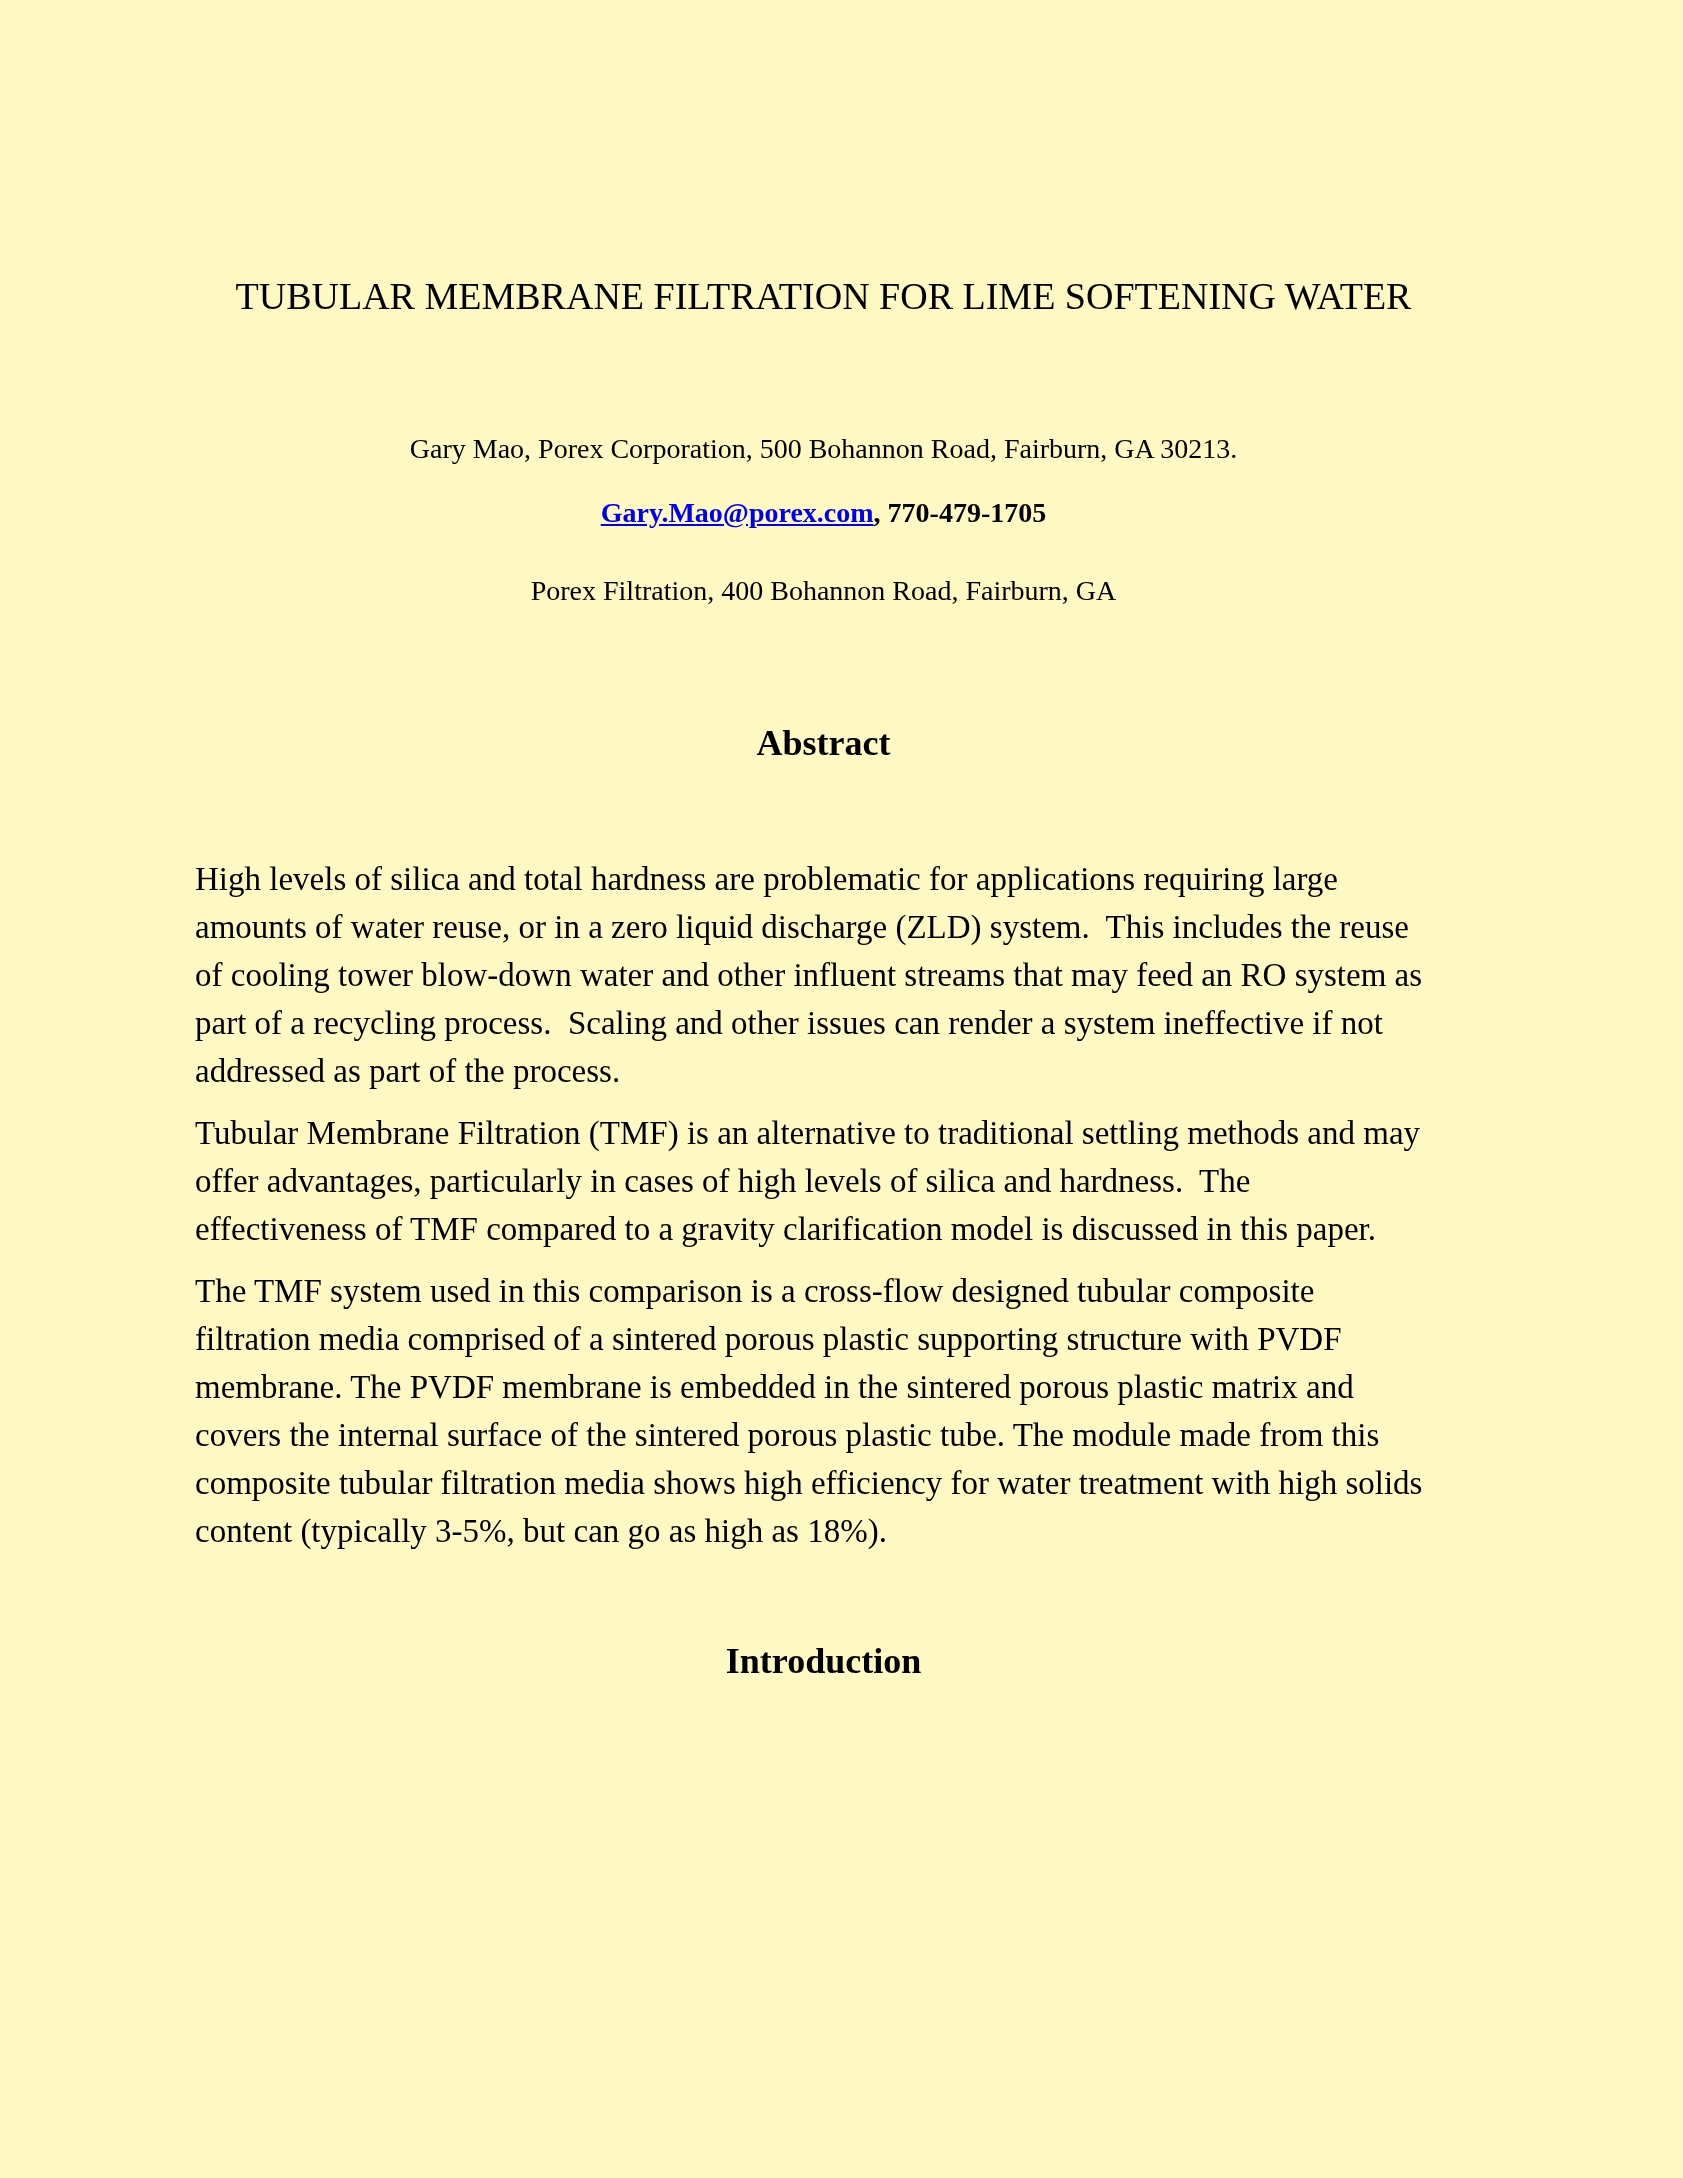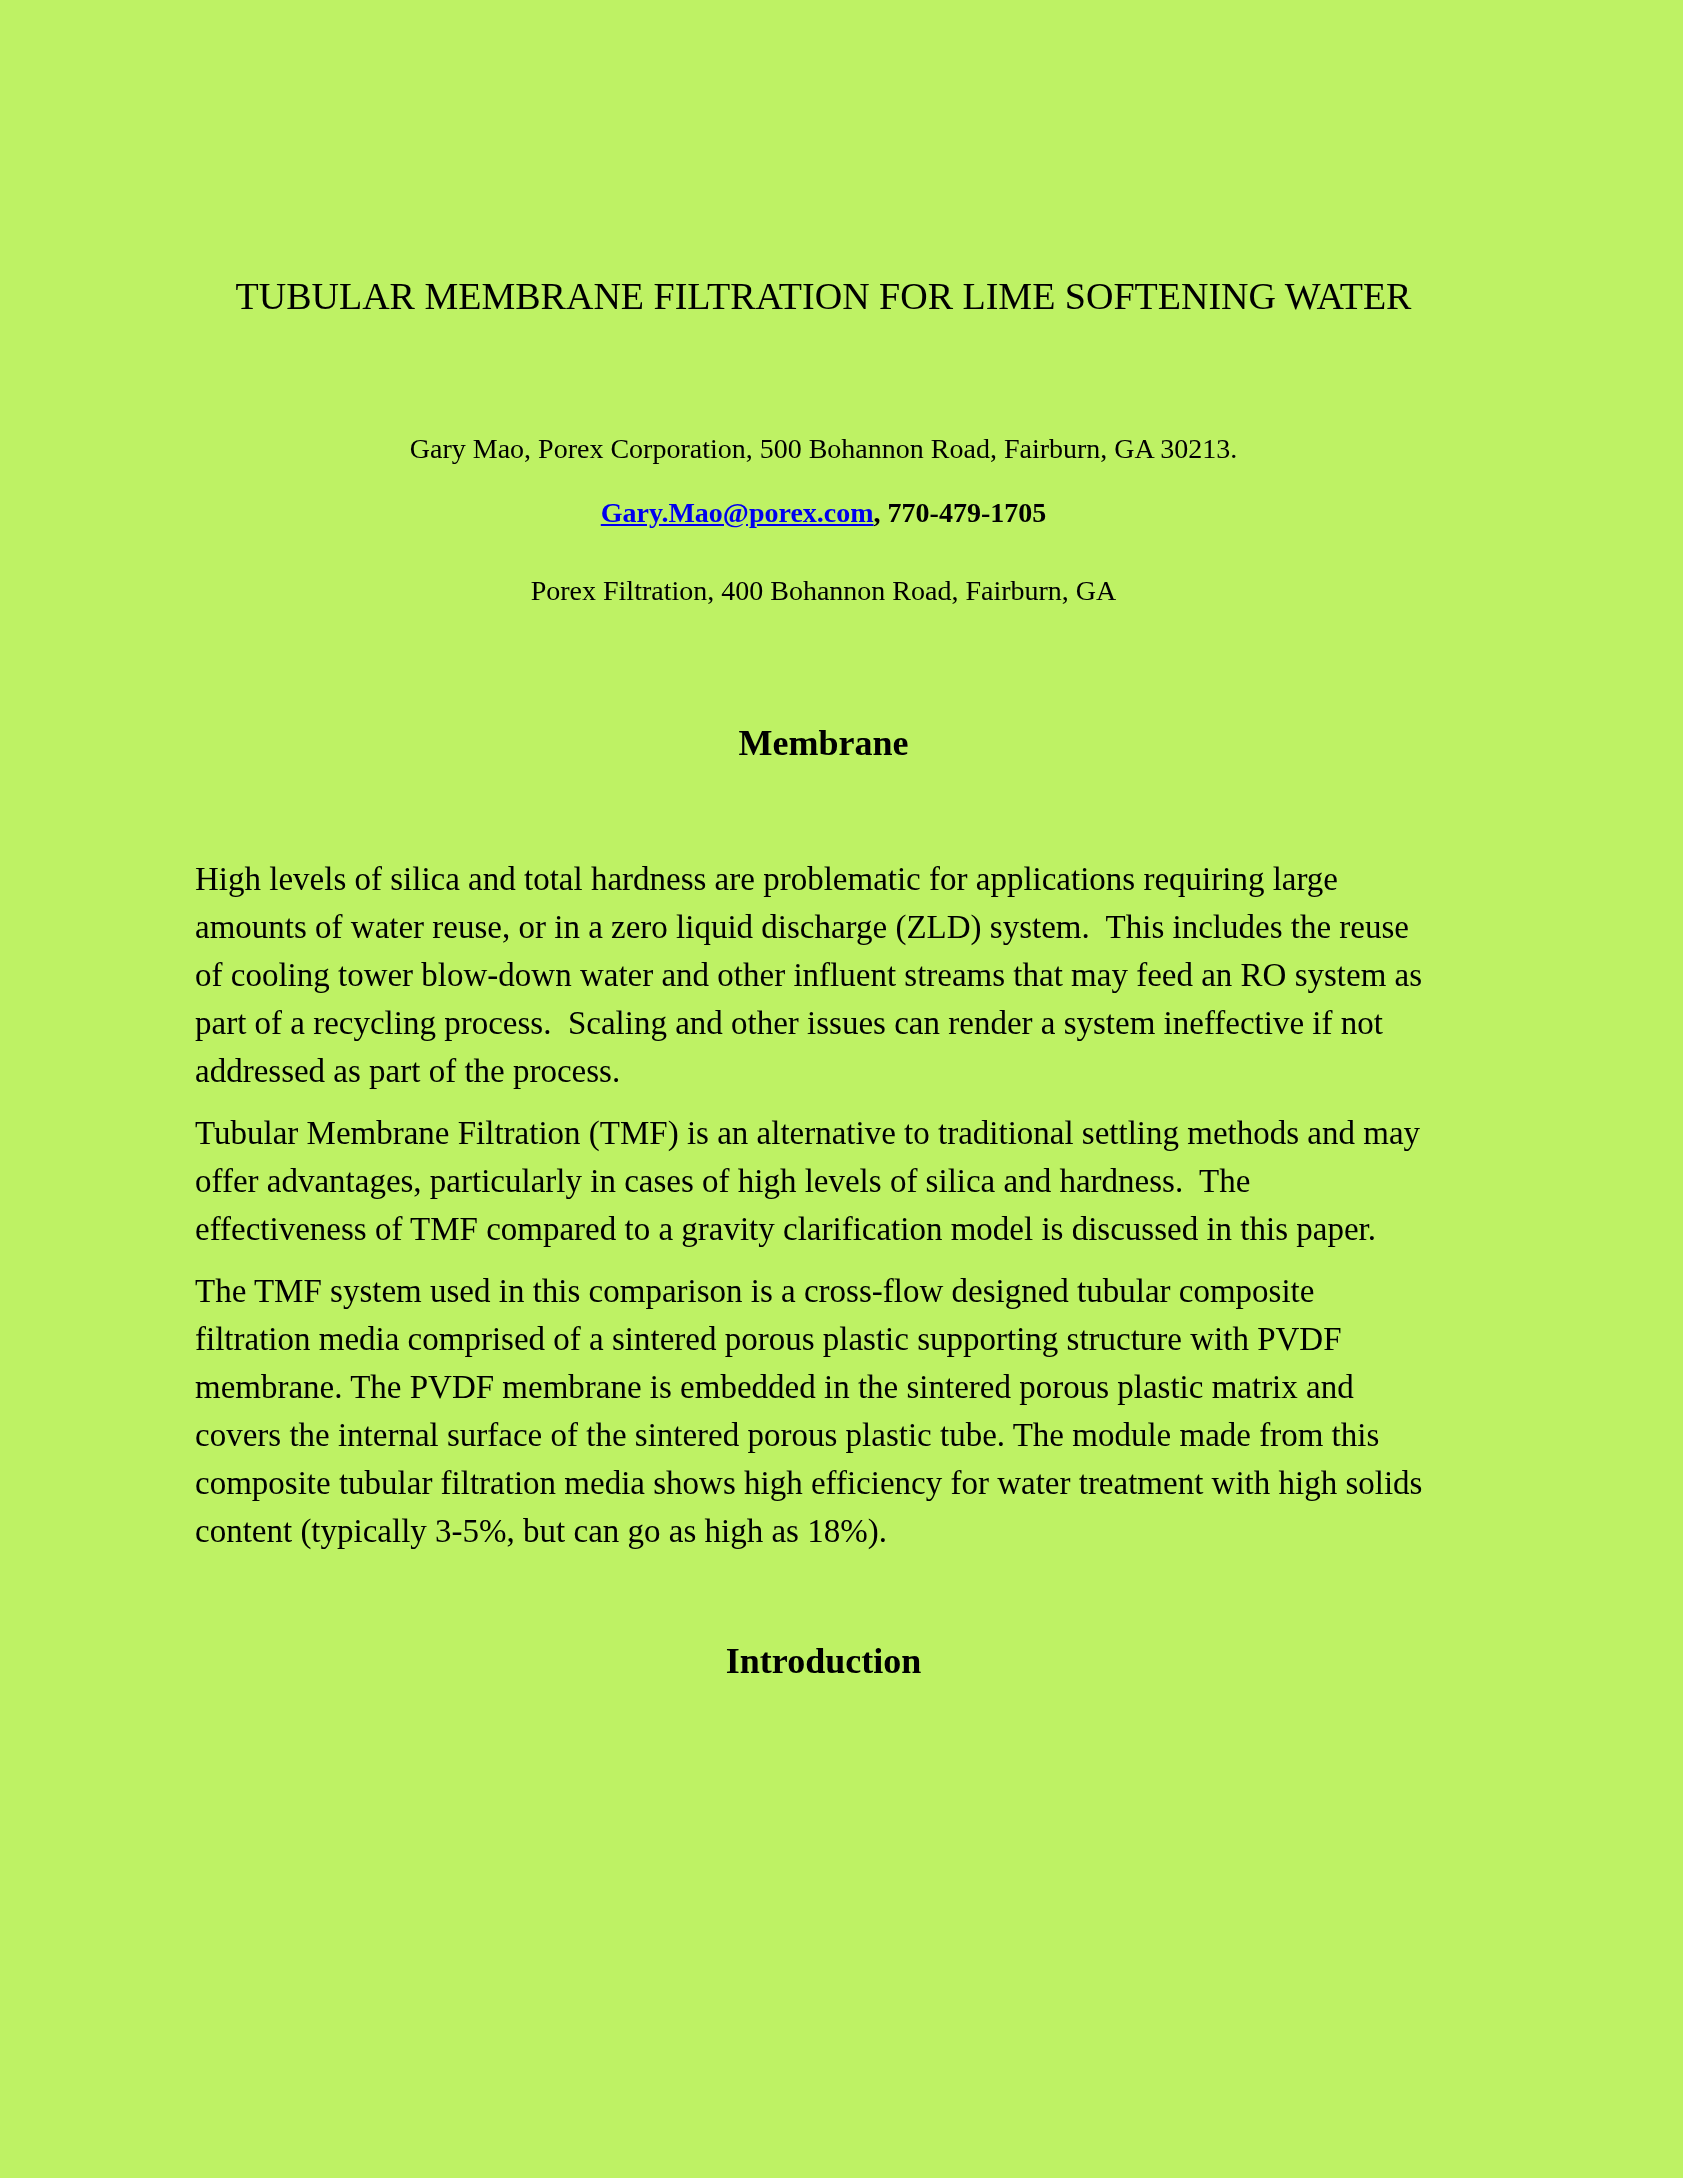--- a/index.html
+++ b/index.html
@@ -4,21 +4,21 @@
 <style>
   html, body {
     margin: 0;
     padding: 0;
     background: #ffffff;
   }
   .page {
     position: relative;
     width: 1683px;
     height: 2178px;
-    background: #bef264;
+    background: #fef9c3;
     color: #000000;
     font-family: "Liberation Serif", serif;
     overflow: hidden;
     box-sizing: border-box;
   }
   .content {
     position: absolute;
     left: 195px;
     top: 0;
     width: 1257px;
@@ -92,21 +92,21 @@
       <span class="title-line">TUBULAR MEMBRANE FILTRATION FOR LIME SOFTENING WATER</span>
     </h1>
 
     <p class="author-line first">Gary Mao, Porex Corporation, 500 Bohannon Road, Fairburn, GA 30213.</p>
 
     <p class="author-line second"><a class="email-link">Gary.Mao@porex.com</a><span>, 770-479-1705</span></p>
 
 
     <p class="author-line fourth">Porex Filtration, 400 Bohannon Road, Fairburn, GA</p>
 
-    <h2 class="section-heading heading-abstract">Membrane</h2>
+    <h2 class="section-heading heading-abstract">Abstract</h2>
 
     <p class="body-paragraph first">High levels of silica and total hardness are problematic for applications requiring large amounts of water reuse, or in a zero liquid discharge (ZLD) system.  This includes the reuse of cooling tower blow-down water and other influent streams that may feed an RO system as part of a recycling process.  Scaling and other issues can render a system ineffective if not addressed as part of the process.</p>
 
     <p class="body-paragraph">Tubular Membrane Filtration (TMF) is an alternative to traditional settling methods and may offer advantages, particularly in cases of high levels of silica and hardness.  The effectiveness of TMF compared to a gravity clarification model is discussed in this paper.</p>
 
     <p class="body-paragraph">The TMF system used in this comparison is a cross-flow designed tubular composite filtration media comprised of a sintered porous plastic supporting structure with PVDF membrane. The PVDF membrane is embedded in the sintered porous plastic matrix and covers the internal surface of the sintered porous plastic tube. The module made from this composite tubular filtration media shows high efficiency for water treatment with high solids content (typically 3-5%, but can go as high as 18%).</p>
 
     <h2 class="section-heading heading-introduction">Introduction</h2>
 
   </div>

